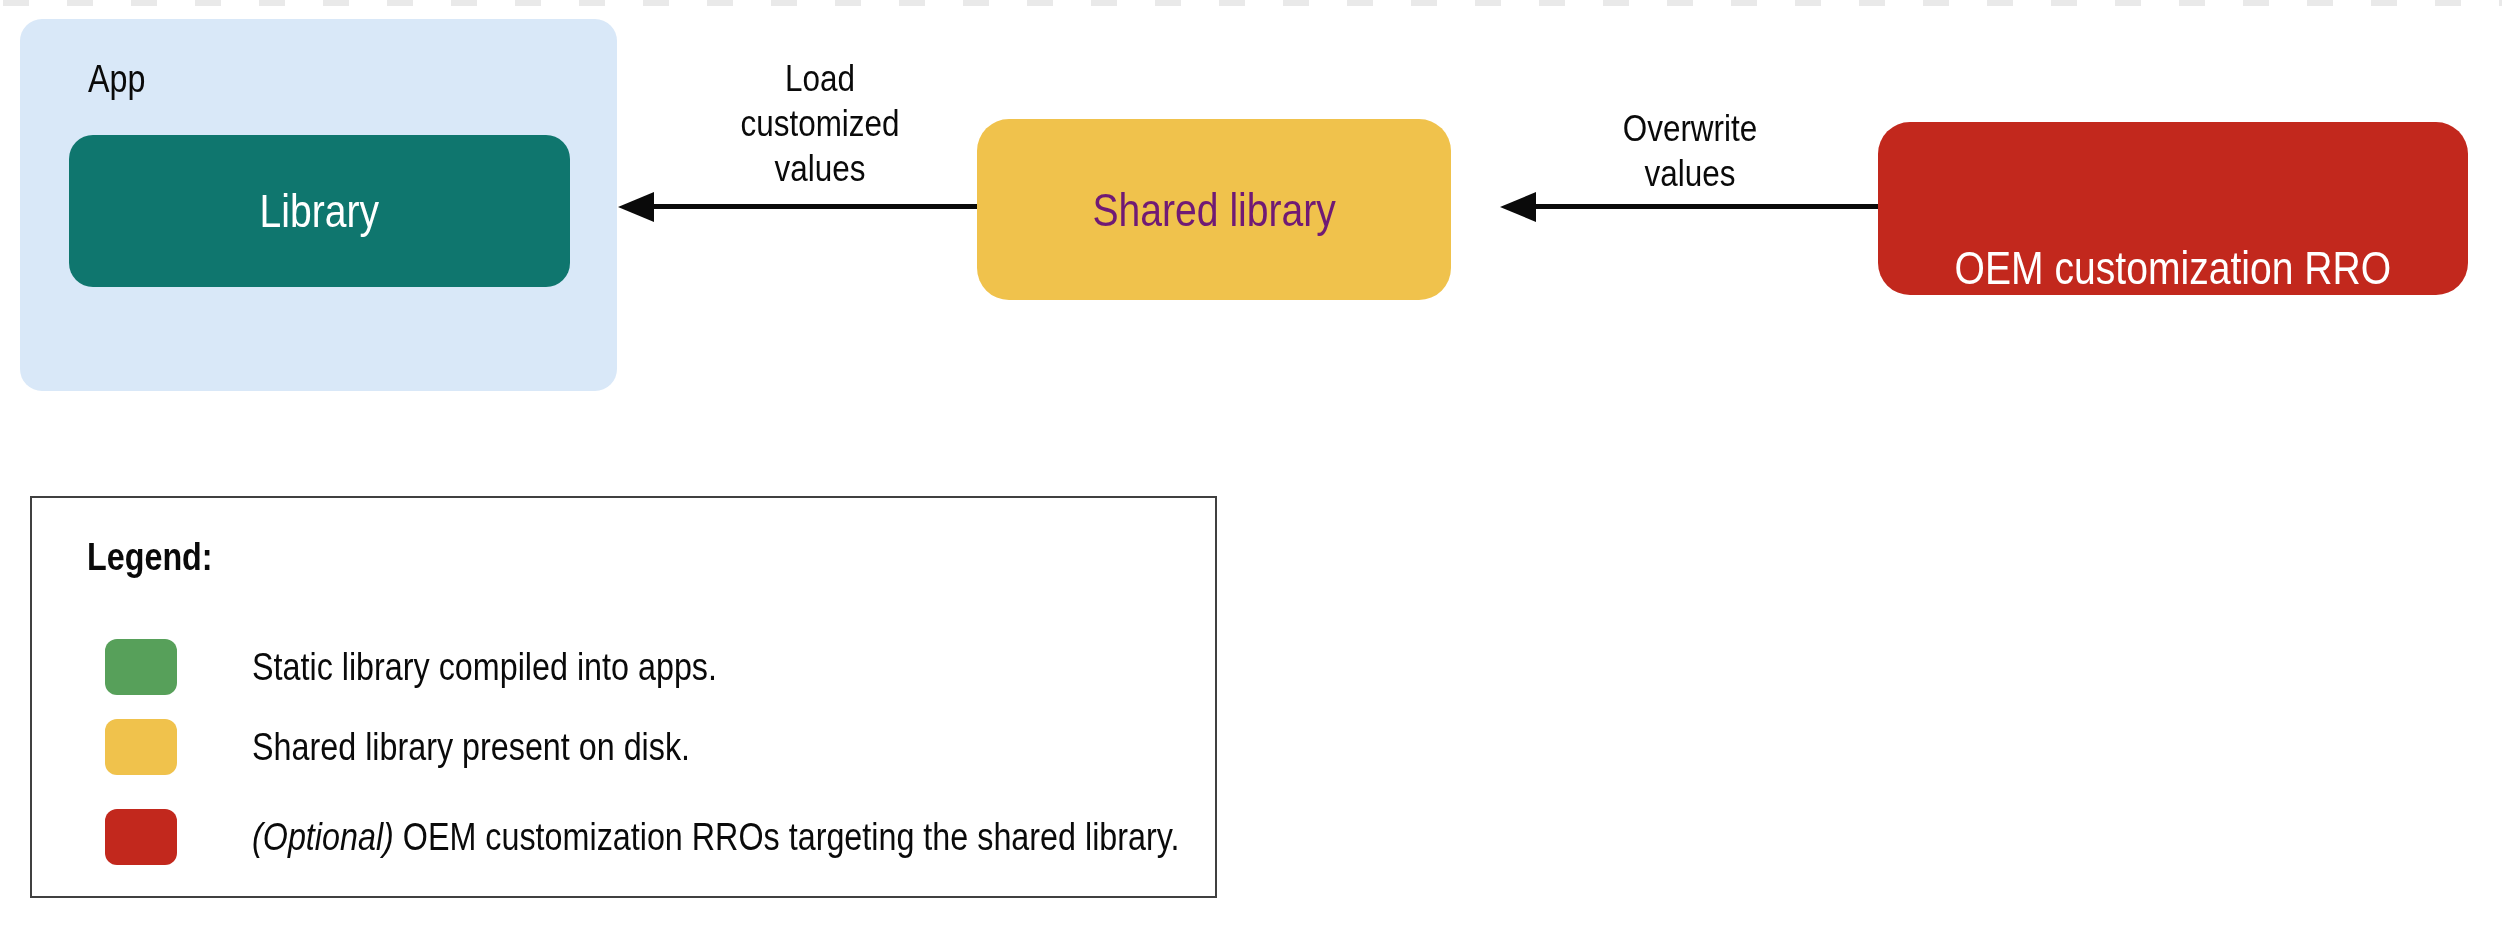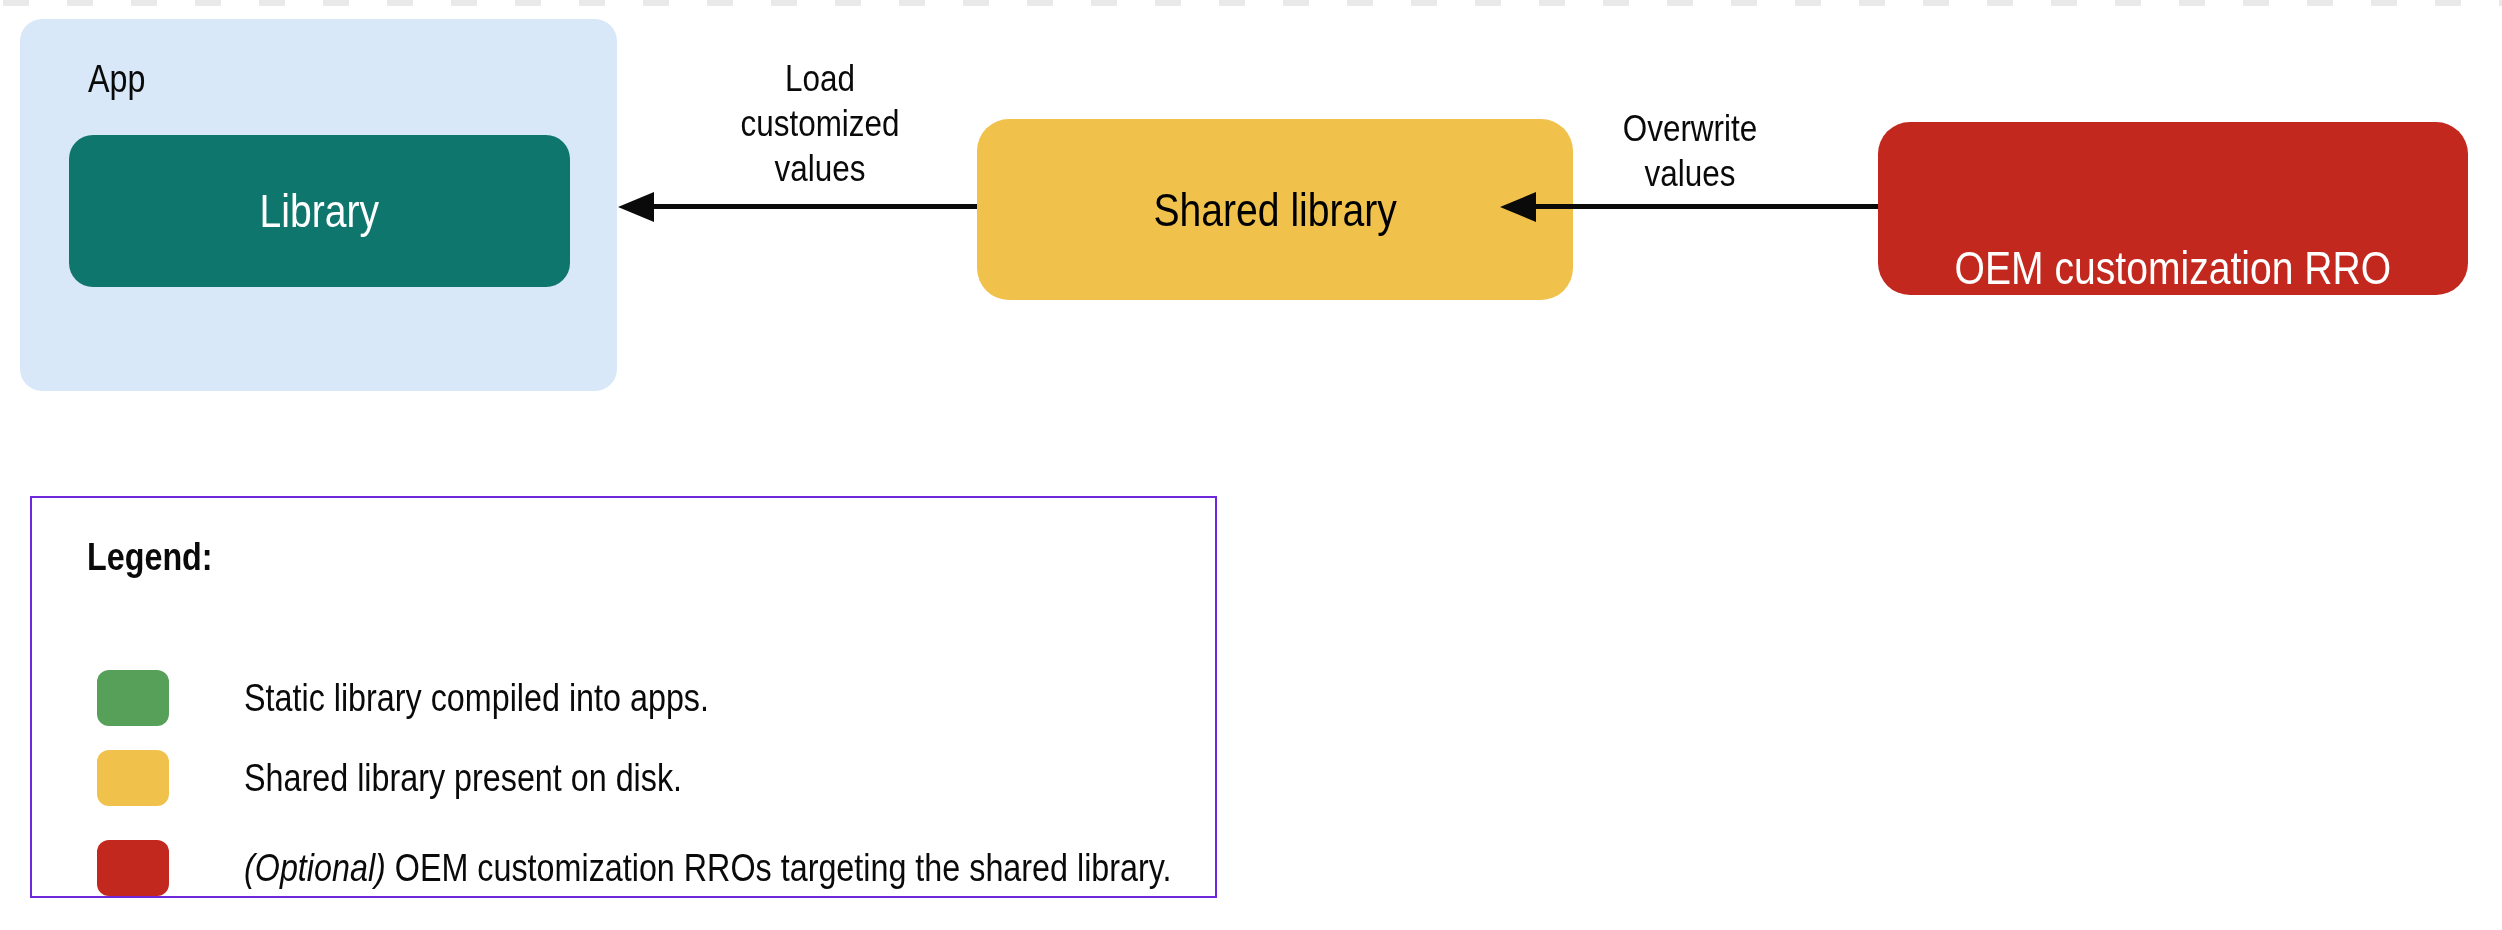--- a/index.html
+++ b/index.html
@@ -56,26 +56,26 @@
     width: 501px; height: 152px;
     background: #57a05a;
     border-radius: 24px;
     display: flex; align-items: center; justify-content: center;
     color: #ffffff;
     font-size: 46px;
   }
   .shared-box {
     position: absolute;
     left: 977px; top: 119px;
-    width: 596px; height: 181px;
+    width: 474px; height: 181px;
     background: #f0c24c;
     border-radius: 32px;
     display: flex; align-items: center; justify-content: center;
     font-size: 46px;
-    color: #000000;
+    color: #701a75;
   }
   .oem-box {
     position: absolute;
     left: 1878px; top: 122px;
     width: 590px; height: 173px;
     background: #c2281d;
     border-radius: 32px;
     display: flex; align-items: flex-end; justify-content: center;
     font-size: 46px;
     color: #ffffff;
@@ -108,35 +108,34 @@
   .arrow-label .cx { white-space: normal; transform-origin: center top; }
   .label1 { left: 710px; top: 56px; width: 220px; }
   .label2 { left: 1570px; top: 106px; width: 240px; }
 
   
   .legend-box {
     position: absolute;
     left: 30px; top: 496px;
     width: 1187px; height: 402px;
     box-sizing: border-box;
-    border: 2px solid #6d28d9;
+    border: 2px solid #404040;
     background: #ffffff;
   }
   .legend-title {
     position: absolute;
     left: 55px; top: 37px;
     font-size: 38px;
     line-height: 45px;
     font-weight: bold;
   }
   .legend-row {
     position: absolute;
-    left: 0; width: 100%;
+    left: 8px; width: 100%;
     height: 56px;
-    margin-top: 31px;
   }
   .legend-row.r0 { top: 141px; }
   .legend-row.r1 { top: 221px; }
   .legend-row.r2 { top: 311px; }
   .legend-swatch {
     position: absolute;
     left: 65px; top: 0;
     width: 72px; height: 56px;
     border-radius: 12px;
   }

